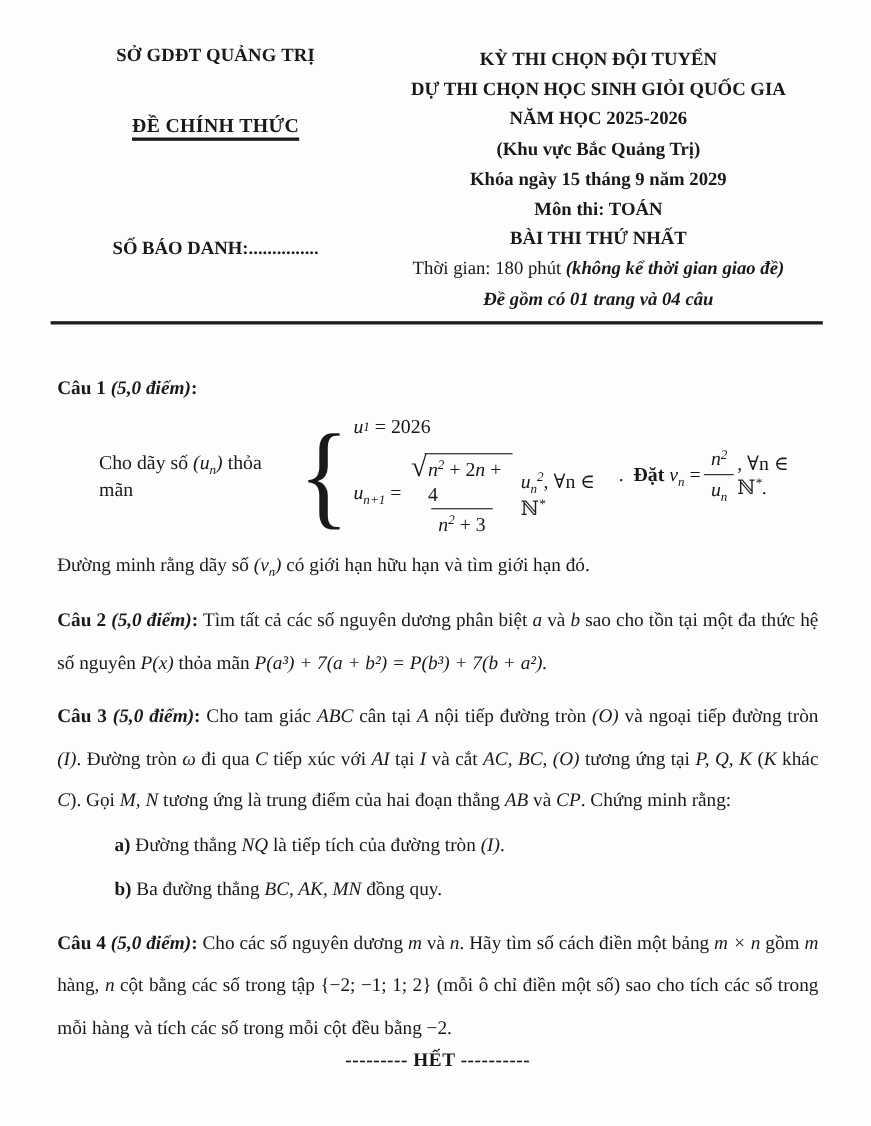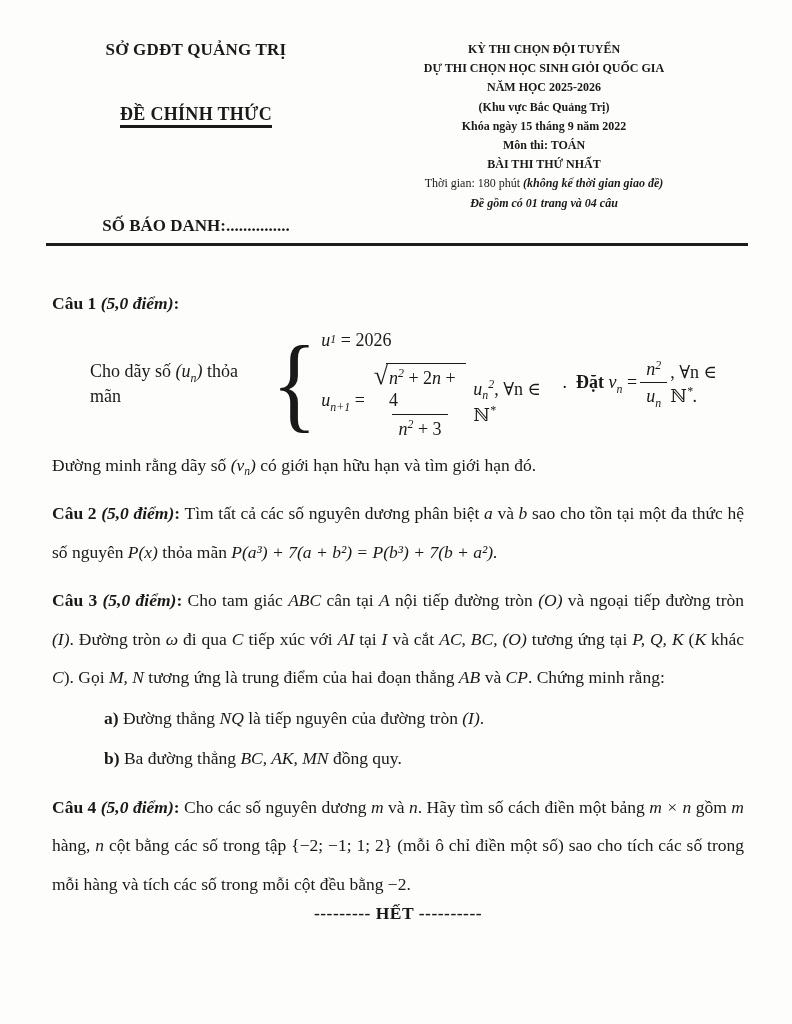--- a/index.html
+++ b/index.html
@@ -9,21 +9,21 @@
     font-family:"Liberation Serif","DejaVu Serif","DejaVu Sans",serif;
   }
   
   .header{display:flex;padding:40px 46px 0 50px;}
   .h-left{width:292px;text-align:center;}
   .dept{font-weight:bold;font-size:17px;letter-spacing:.2px;}
   .official-wrap{margin-top:44px;}
   .official{display:inline-block;font-weight:bold;font-size:18px;
     border-bottom:3px solid #1a1a1a;padding-bottom:0;letter-spacing:.3px;}
   .sbd{font-weight:bold;font-size:17px;margin-top:88px;text-align:center;}
-  .h-right{flex:1;text-align:center;font-weight:bold;font-size:12px;line-height:1.6;}
+  .h-right{flex:1;text-align:center;font-weight:bold;font-size:17px;line-height:1.6;}
   .h-right .plainline{font-weight:normal;}
   .h-right .biline{font-weight:bold;font-style:italic;}
   
   .divider{height:3px;background:#1c1c1c;margin:7px 44px 0 46px;}
   
   .bodytext{padding:24px 48px 0 52px;font-size:17.5px;}
   p.para{margin:0;line-height:2.2;text-align:justify;}
   p.qhead{margin-top:14px;margin-bottom:0;}
   p.qpara{margin-top:10px;}
   p.item{margin-left:52px;margin-top:2px;}
@@ -64,21 +64,21 @@
       <div class="official-wrap">
         <span class="official">ĐỀ CHÍNH THỨC</span>
       </div>
       <div class="sbd">SỐ BÁO DANH:...............</div>
     </div>
     <div class="h-right">
       <div>KỲ THI CHỌN ĐỘI TUYỂN</div>
       <div>DỰ THI CHỌN HỌC SINH GIỎI QUỐC GIA</div>
       <div>NĂM HỌC 2025-2026</div>
       <div>(Khu vực Bắc Quảng Trị)</div>
-      <div>Khóa ngày 15 tháng 9 năm 2022</div>
+      <div>Khóa ngày 15 tháng 9 năm 2029</div>
       <div>Môn thi: TOÁN</div>
       <div>BÀI THI THỨ NHẤT</div>
       <div class="plainline"><span class="seg-rm">Thời gian: 180 phút </span><span class="seg-bi">(không kể thời gian giao đề)</span></div>
       <div class="biline">Đề gồm có 01 trang và 04 câu</div>
     </div>
   </div>
 
   <div class="divider"></div>
 
   <div class="bodytext">
@@ -112,21 +112,21 @@
       </span>
       <span class="fseg"><span class="seg-rm">, </span><span class="seg-rm">∀n ∈ ℕ</span><span class="seg-isup">*</span><span class="seg-rm">.</span></span>
     </div>
 
     <p class="para"><span class="seg-rm">Đường minh rằng dãy số </span><span class="seg-it">(v</span><span class="seg-isub">n</span><span class="seg-it">)</span><span class="seg-rm"> có giới hạn hữu hạn và tìm giới hạn đó.</span></p>
 
     <p class="para qpara"><span class="seg-b">Câu 2 </span><span class="seg-bi">(5,0 điểm)</span><span class="seg-b">:</span><span class="seg-rm"> Tìm tất cả các số nguyên dương phân biệt </span><span class="seg-it">a</span><span class="seg-rm"> và </span><span class="seg-it">b</span><span class="seg-rm"> sao cho tồn tại một đa thức hệ số nguyên </span><span class="seg-it">P(x)</span><span class="seg-rm"> thỏa mãn </span><span class="seg-it">P(a³) + 7(a + b²) = P(b³) + 7(b + a²).</span></p>
 
     <p class="para qpara"><span class="seg-b">Câu 3 </span><span class="seg-bi">(5,0 điểm)</span><span class="seg-b">:</span><span class="seg-rm"> Cho tam giác </span><span class="seg-it">ABC</span><span class="seg-rm"> cân tại </span><span class="seg-it">A</span><span class="seg-rm"> nội tiếp đường tròn </span><span class="seg-it">(O)</span><span class="seg-rm"> và ngoại tiếp đường tròn </span><span class="seg-it">(I)</span><span class="seg-rm">. Đường tròn </span><span class="seg-it">ω</span><span class="seg-rm"> đi qua </span><span class="seg-it">C</span><span class="seg-rm"> tiếp xúc với </span><span class="seg-it">AI</span><span class="seg-rm"> tại </span><span class="seg-it">I</span><span class="seg-rm"> và cắt </span><span class="seg-it">AC, BC, (O)</span><span class="seg-rm"> tương ứng tại </span><span class="seg-it">P, Q, K</span><span class="seg-rm"> (</span><span class="seg-it">K</span><span class="seg-rm"> khác </span><span class="seg-it">C</span><span class="seg-rm">). Gọi </span><span class="seg-it">M, N</span><span class="seg-rm"> tương ứng là trung điểm của hai đoạn thẳng </span><span class="seg-it">AB</span><span class="seg-rm"> và </span><span class="seg-it">CP</span><span class="seg-rm">. Chứng minh rằng:</span></p>
 
-    <p class="para item"><span class="seg-b">a)</span><span class="seg-rm"> Đường thẳng </span><span class="seg-it">NQ</span><span class="seg-rm"> là tiếp nguyên của đường tròn </span><span class="seg-it">(I)</span><span class="seg-rm">.</span></p>
+    <p class="para item"><span class="seg-b">a)</span><span class="seg-rm"> Đường thẳng </span><span class="seg-it">NQ</span><span class="seg-rm"> là tiếp tích của đường tròn </span><span class="seg-it">(I)</span><span class="seg-rm">.</span></p>
     <p class="para item"><span class="seg-b">b)</span><span class="seg-rm"> Ba đường thẳng </span><span class="seg-it">BC, AK, MN</span><span class="seg-rm"> đồng quy.</span></p>
 
     <p class="para qpara"><span class="seg-b">Câu 4 </span><span class="seg-bi">(5,0 điểm)</span><span class="seg-b">:</span><span class="seg-rm"> Cho các số nguyên dương </span><span class="seg-it">m</span><span class="seg-rm"> và </span><span class="seg-it">n</span><span class="seg-rm">. Hãy tìm số cách điền một bảng </span><span class="seg-it">m × n</span><span class="seg-rm"> gồm </span><span class="seg-it">m</span><span class="seg-rm"> hàng, </span><span class="seg-it">n</span><span class="seg-rm"> cột bằng các số trong tập </span><span class="seg-rm">{−2; −1; 1; 2}</span><span class="seg-rm"> (mỗi ô chỉ điền một số) sao cho tích các số trong mỗi hàng và tích các số trong mỗi cột đều bằng </span><span class="seg-rm">−2.</span></p>
 
     <p class="end">--------- HẾT ----------</p>
 
   </div>
 </div>
 
 </body></html>

